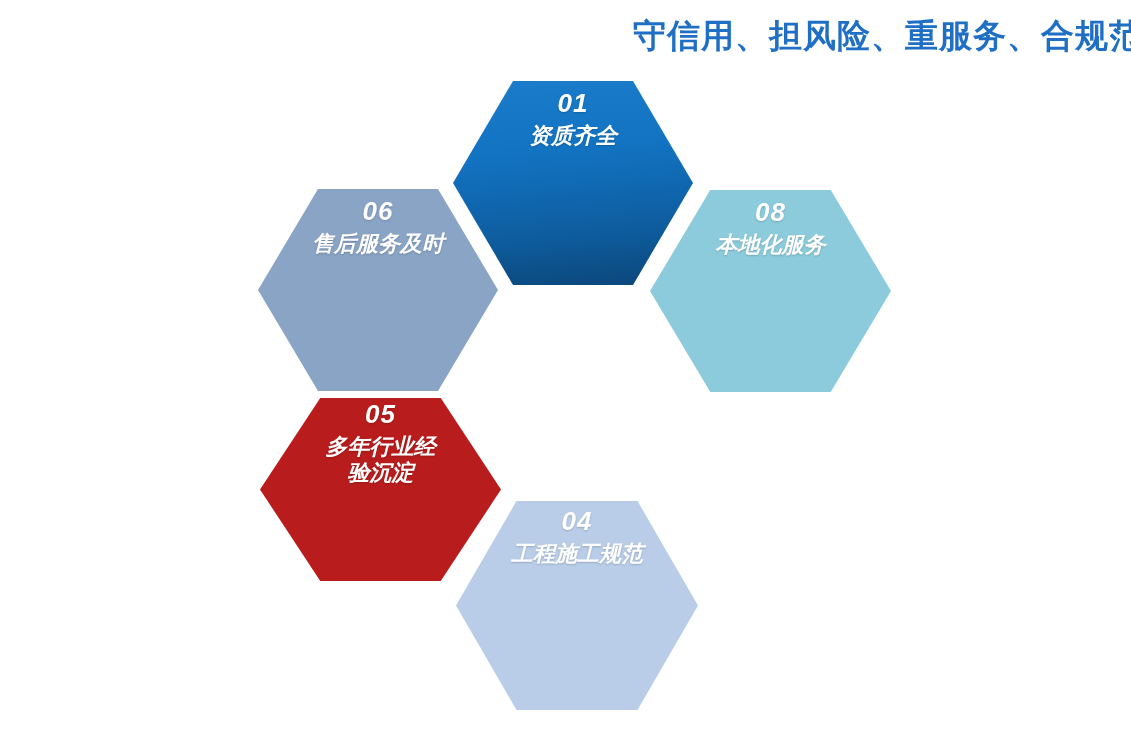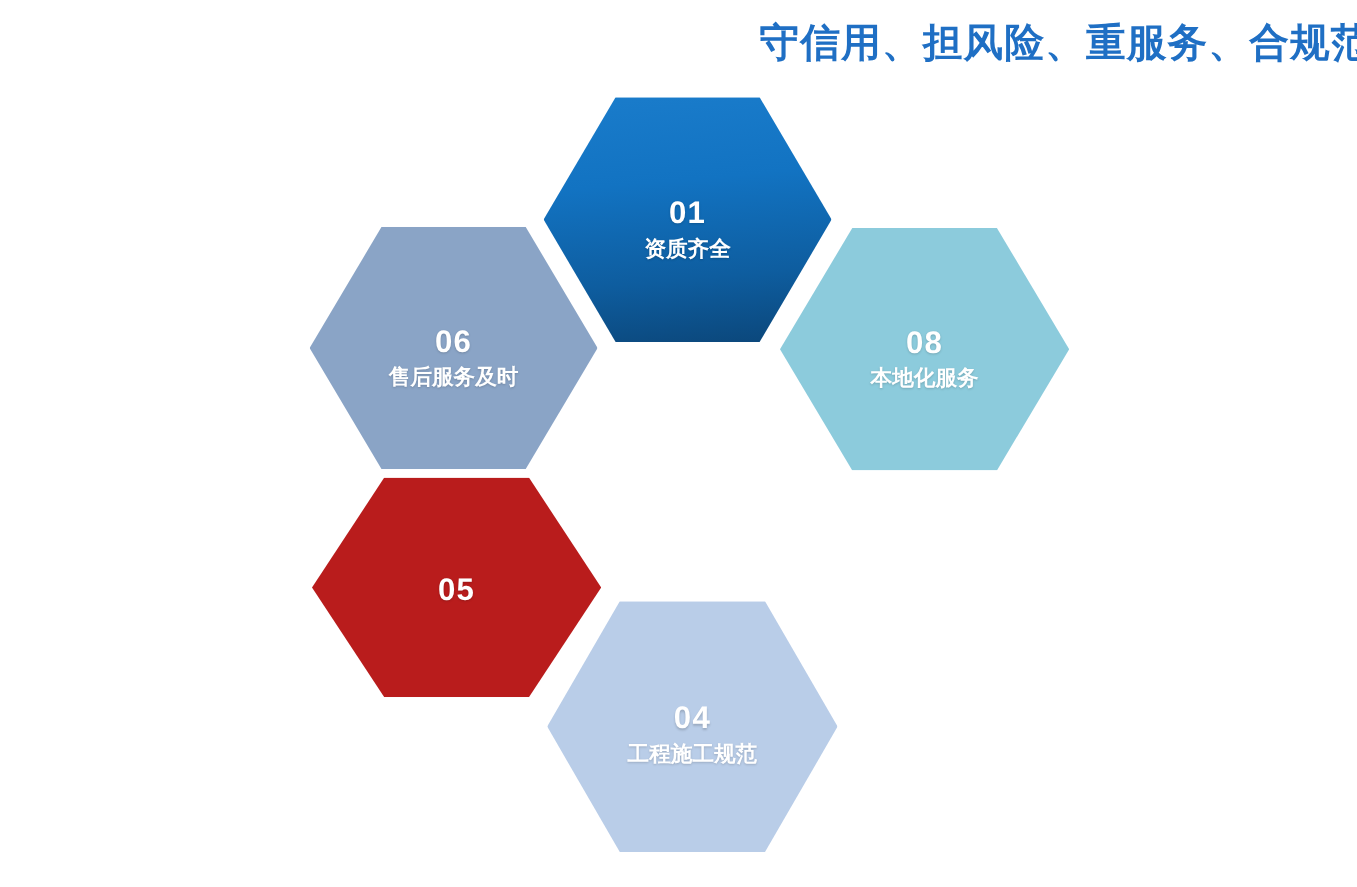--- a/index.html
+++ b/index.html
@@ -37,22 +37,22 @@
   }
 
   
   .hex {
     position: absolute;
     -webkit-clip-path: polygon(25% 0%, 75% 0%, 100% 50%, 75% 100%, 25% 100%, 0% 50%);
     clip-path: polygon(25% 0%, 75% 0%, 100% 50%, 75% 100%, 25% 100%, 0% 50%);
     display: flex;
     flex-direction: column;
     align-items: center;
-    justify-content: center;
     box-sizing: border-box;
+    font-style: italic;
   }
 
   .hex-inner {
     display: flex;
     flex-direction: column;
     align-items: center;
     justify-content: center;
     width: 100%;
     padding: 0 6px;
     box-sizing: border-box;
@@ -61,21 +61,21 @@
   .hex-num {
     font-size: 26px;
     font-weight: bold;
     color: #ffffff;
     line-height: 1.15;
     letter-spacing: 1px;
     text-shadow: 0 1px 2px rgba(0,0,0,0.18);
   }
 
   .hex-label {
-    font-size: 18px;
+    font-size: 22px;
     font-weight: bold;
     color: #ffffff;
     line-height: 1.2;
     margin-top: 4px;
     text-align: center;
     text-shadow: 0 1px 2px rgba(0,0,0,0.18);
     white-space: pre-line;
   }
 
   
@@ -140,20 +140,22 @@
   <div class="hex" id="hex-04">
     <div class="hex-inner">
       <div class="hex-num">04</div>
       <div class="hex-label">工程施工规范</div>
     </div>
   </div>
 
   <div class="hex" id="hex-05">
     <div class="hex-inner">
       <div class="hex-num">05</div>
+      <div class="hex-label">多年行业经
+验沉淀</div>
     </div>
   </div>
 
   <div class="hex" id="hex-06">
     <div class="hex-inner">
       <div class="hex-num">06</div>
       <div class="hex-label">售后服务及时</div>
     </div>
   </div>
 

